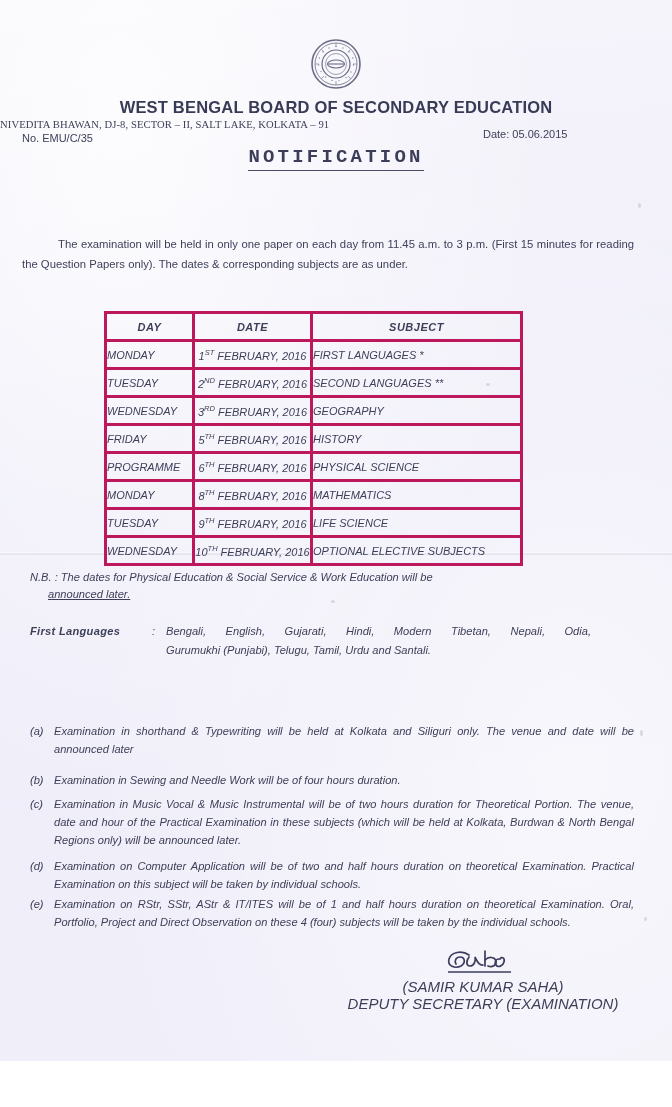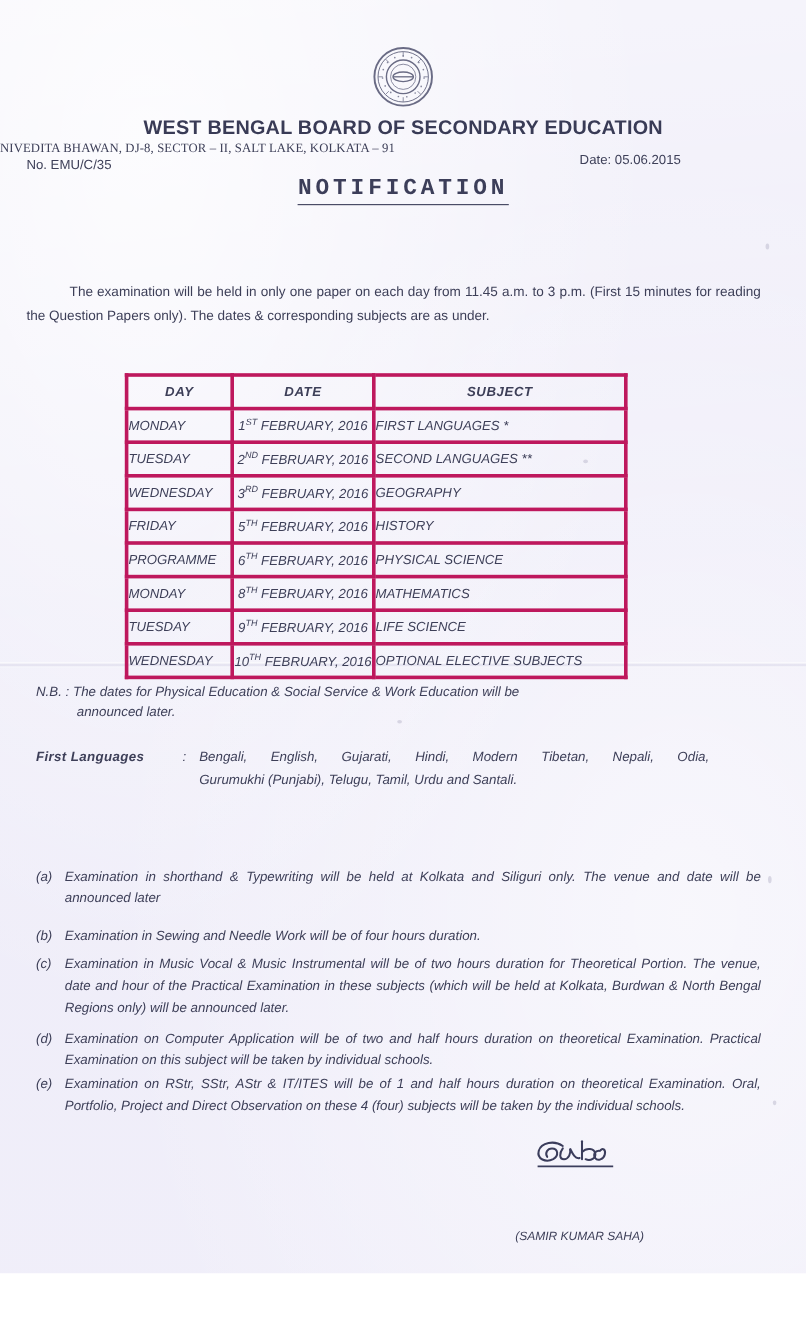--- a/index.html
+++ b/index.html
@@ -171,21 +171,21 @@
   .note-block {
     position: absolute;
     font-size: 11.1px;
     line-height: 18px;
     font-style: italic;
     color: #3d3f58;
   }
 
   #nb-note { left: 30px; top: 568px; width: 600px; }
   #nb-note .nb-label { font-style: italic; }
-  #nb-note .nb-body { display: block; margin-left: 34px; margin-top: -1px; }
+  #nb-note .nb-body { display: block; margin-left: 18px; margin-top: -1px; text-decoration: underline; }
 
   #first-lang { left: 30px; top: 622px; width: 600px; }
   #first-lang .lang-label {
     font-weight: bold;
     font-style: italic;
     display: inline-block;
     width: 122px;
     letter-spacing: 0.3px;
   }
   #first-lang .lang-colon { display: inline-block; width: 14px; }
@@ -238,26 +238,25 @@
     left: 330px; top: 948px;
     width: 300px;
     text-align: center;
   }
   #signature-mark {
     display: block;
     height: 30px;
     margin-left: 14px;
   }
   #signer-name, #signer-designation {
-    font-size: 10px;
+    font-size: 15px;
     font-style: italic;
     color: #3d3f58;
     line-height: 17px;
     margin-left: 6px;
-    margin-top: 44px;
   }
 
   
   .speck {
     position: absolute;
     background: #b9b8cc;
     border-radius: 50%;
     opacity: 0.5;
     pointer-events: none;
   }

